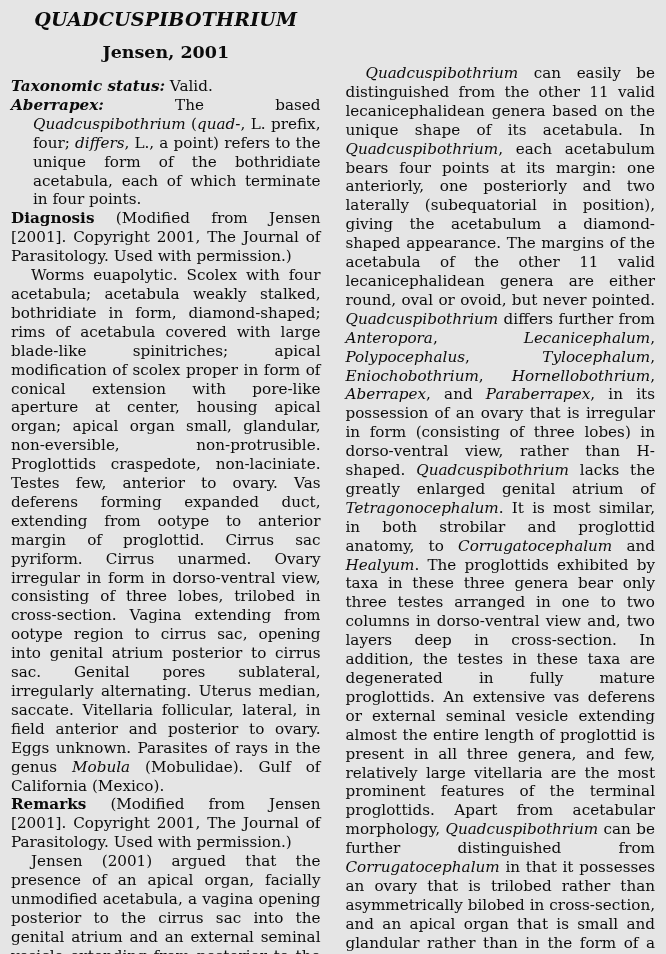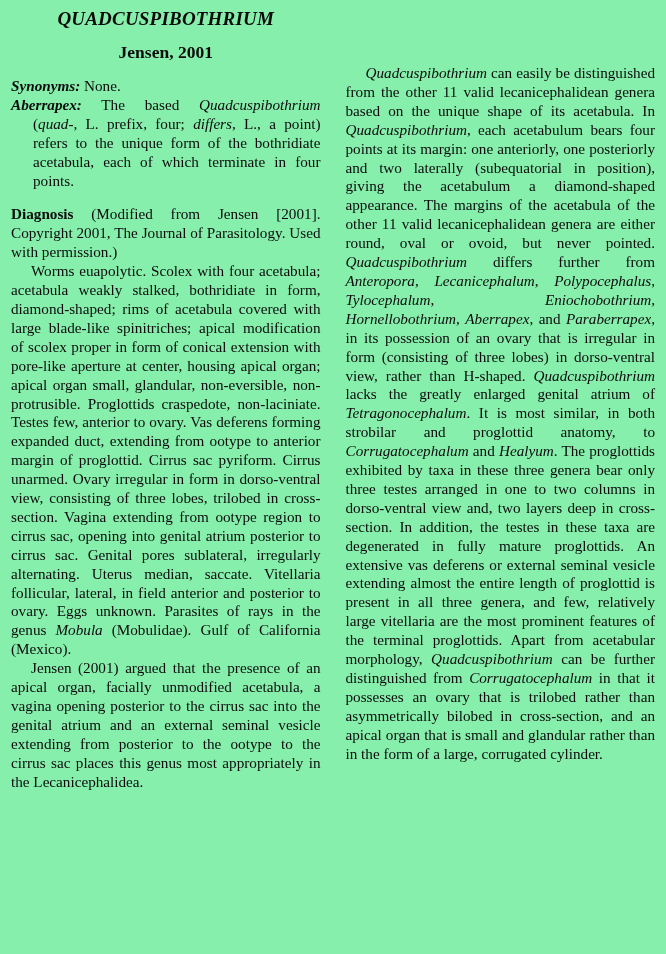--- a/index.html
+++ b/index.html
@@ -14,22 +14,21 @@
     font-family: "DejaVu Serif", "Liberation Serif", serif;
   }
   .page {
     box-sizing: border-box;
     width: 666px;
     height: 954px;
     padding: 8px 11px 6px 11px;
     display: flex;
     gap: 25px;
     overflow: hidden;
-    background: #86efac;
-    font-family: Liberation Serif, serif;
+    background: #e5e5e5;
   }
   .col {
     width: 310px;
     font-size: 15.2px;
     line-height: 18.9px;
     text-align: justify;
     hyphens: auto;
     -webkit-hyphens: auto;
   }
   .col-right {
@@ -55,46 +54,47 @@
   }
   p { margin: 0; }
   .field {
     padding-left: 22px;
     text-indent: -22px;
   }
   .flabel {
     font-weight: bold;
     font-style: italic;
   }
-  .section-head { margin-top: 15px; }
+  .section-head { }
   .shead { font-weight: bold; }
   .indent { text-indent: 20px; }
 </style>
 </head>
 <body>
 
 <div class="page">
 
   <div class="col col-left">
 
     <header class="title-block">
       <h1 class="genus-title">QUADCUSPIBOTHRIUM</h1>
       <h2 class="authority-title">Jensen, 2001</h2>
     </header>
 
+    <p class="field"><span class="flabel">Taxonomic status:</span><span><span> Valid.</span></span></p>
 
-    <p class="field"><span class="flabel">Synonyms:</span><span><span> None.</span></span></p>
 
 
     <p class="field"><span class="flabel">Aberrapex:</span><span><span> The based </span><i>Quadcuspibothrium</i><span> (</span><i>quad-</i><span>, L. prefix, four; </span><i>differs</i><span>, L., a point) refers to the unique form of the bothridiate acetabula, each of which terminate in four points.</span></span></p>
 
     <p class="section-head"><span class="shead">Diagnosis</span><span> (Modified from Jensen [2001]. Copyright 2001, The Journal of Parasitology. Used with permission.)</span></p>
 
     <p class="indent"><span>Worms euapolytic. Scolex with four acetabula; acetabula weakly stalked, bothridiate in form, diamond-shaped; rims of acetabula covered with large blade-like spinitriches; apical modification of scolex proper in form of conical extension with pore-like aperture at center, housing apical organ; apical organ small, glandular, non-eversible, non-protrusible. Proglottids craspedote, non-laciniate. Testes few, anterior to ovary. Vas deferens forming expanded duct, extending from ootype to anterior margin of proglottid. Cirrus sac pyriform. Cirrus unarmed. Ovary irregular in form in dorso-ventral view, consisting of three lobes, trilobed in cross-section. Vagina extending from ootype region to cirrus sac, opening into genital atrium posterior to cirrus sac. Genital pores sublateral, irregularly alternating. Uterus median, saccate. Vitellaria follicular, lateral, in field anterior and posterior to ovary. Eggs unknown. Parasites of rays in the genus </span><i>Mobula</i><span> (Mobulidae). Gulf of California (Mexico).</span></p>
 
+    <p class="section-head"><span class="shead">Remarks</span><span> (Modified from Jensen [2001]. Copyright 2001, The Journal of Parasitology. Used with permission.)</span></p>
 
     <p class="indent"><span>Jensen (2001) argued that the presence of an apical organ, facially unmodified acetabula, a vagina opening posterior to the cirrus sac into the genital atrium and an external seminal vesicle extending from posterior to the ootype to the cirrus sac places this genus most appropriately in the Lecanicephalidea.</span></p>
 
   </div>
 
   <div class="col col-right">
     <p class="indent"><i>Quadcuspibothrium</i><span> can easily be distinguished from the other 11 valid lecanicephalidean genera based on the unique shape of its acetabula. In </span><i>Quadcuspibothrium</i><span>, each acetabulum bears four points at its margin: one anteriorly, one posteriorly and two laterally (subequatorial in position), giving the acetabulum a diamond-shaped appearance. The margins of the acetabula of the other 11 valid lecanicephalidean genera are either round, oval or ovoid, but never pointed. </span><i>Quadcuspibothrium</i><span> differs further from </span><i>Anteropora</i><span>, </span><i>Lecanicephalum</i><span>, </span><i>Polypocephalus</i><span>, </span><i>Tylocephalum</i><span>, </span><i>Eniochobothrium</i><span>, </span><i>Hornellobothrium</i><span>, </span><i>Aberrapex</i><span>, and </span><i>Paraberrapex</i><span>, in its possession of an ovary that is irregular in form (consisting of three lobes) in dorso-ventral view, rather than H-shaped. </span><i>Quadcuspibothrium</i><span> lacks the greatly enlarged genital atrium of </span><i>Tetragonocephalum</i><span>. It is most similar, in both strobilar and proglottid anatomy, to </span><i>Corrugatocephalum</i><span> and </span><i>Healyum</i><span>. The proglottids exhibited by taxa in these three genera bear only three testes arranged in one to two columns in dorso-ventral view and, two layers deep in cross-section. In addition, the testes in these taxa are degenerated in fully mature proglottids. An extensive vas deferens or external seminal vesicle extending almost the entire length of proglottid is present in all three genera, and few, relatively large vitellaria are the most prominent features of the terminal proglottids. Apart from acetabular morphology, </span><i>Quadcuspibothrium</i><span> can be further distinguished from </span><i>Corrugatocephalum</i><span> in that it possesses an ovary that is trilobed rather than asymmetrically bilobed in cross-section, and an apical organ that is small and glandular rather than in the form of a large, corrugated cylinder. </span></p>
   </div>
 
 </div>

